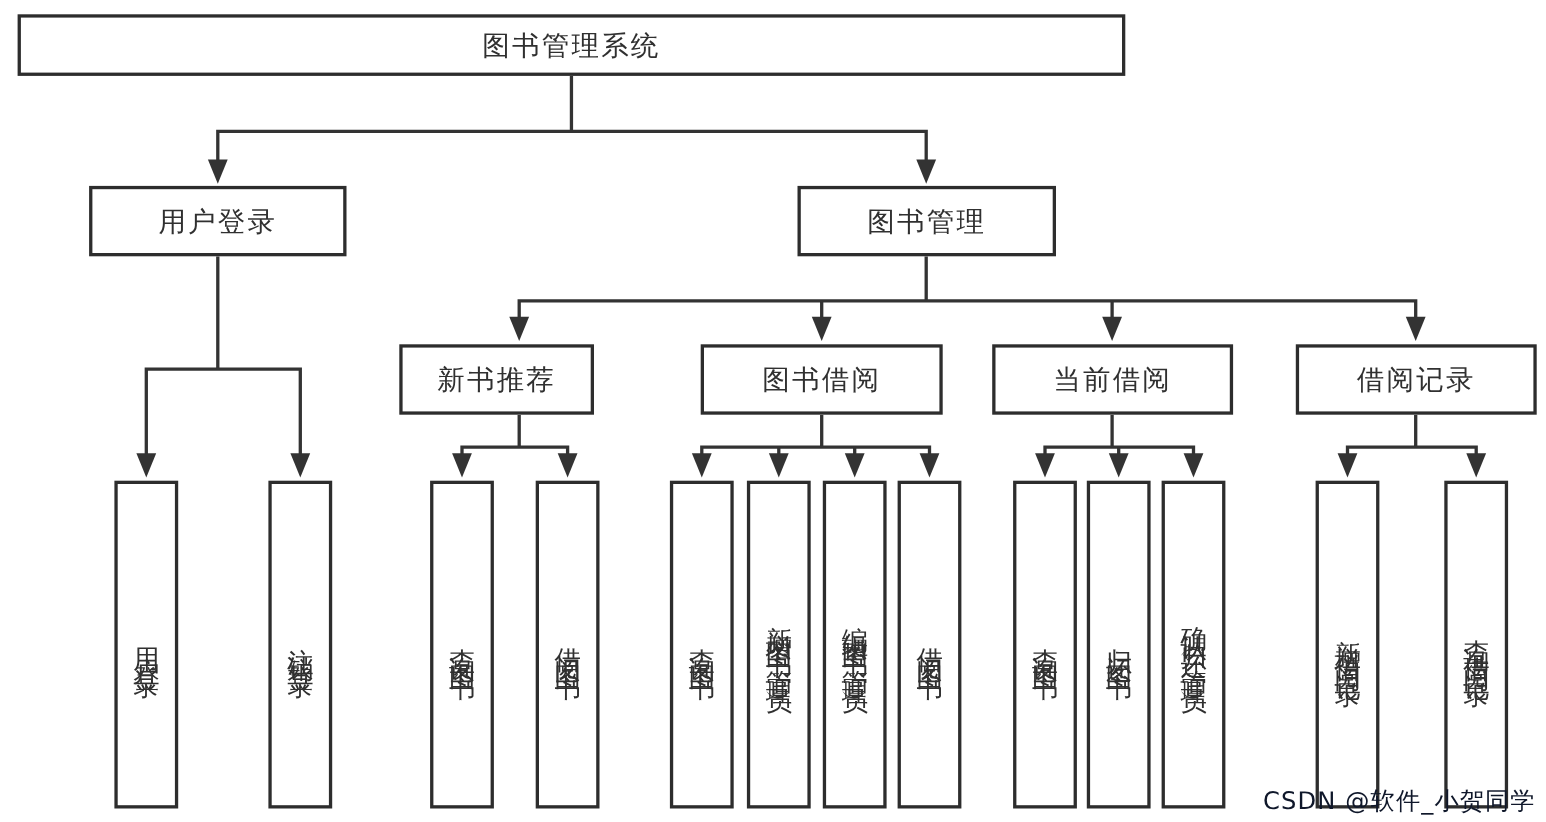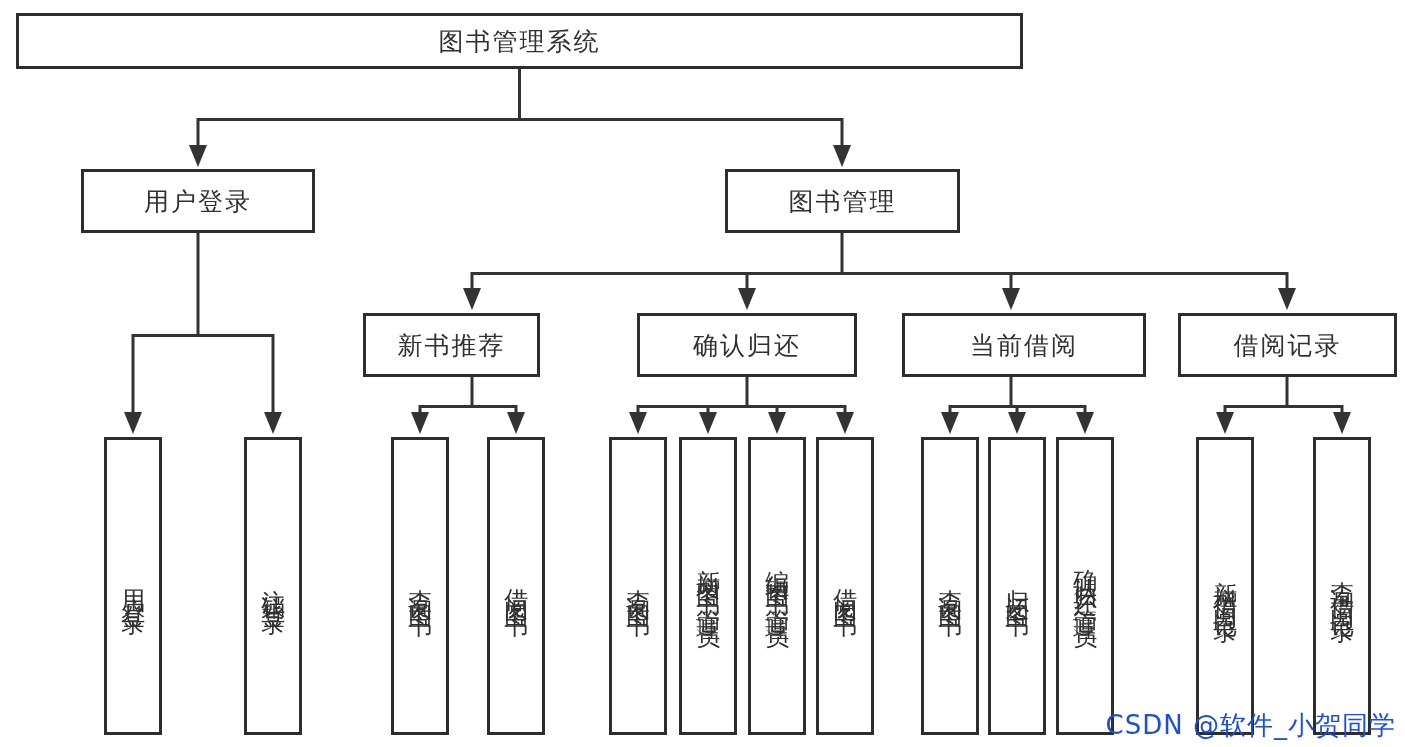--- a/index.html
+++ b/index.html
@@ -48,22 +48,22 @@
     text-orientation: mixed;
     font-size: 24px;
     letter-spacing: 8px;
     line-height: 1.1;
     white-space: nowrap;
   }
   .watermark {
     position: absolute;
     right: 9px;
     bottom: 4px;
-    font-size: 26px;
-    color: #1d4ed8;
+    font-size: 22px;
+    color: #0f172a;
     letter-spacing: 1px;
     z-index: 20;
   }
 </style>
 </head>
 <body>
 
 <div class="stage">
 
   <svg class="connectors" width="1405" height="747" viewBox="0 0 1405 747" xmlns="http://www.w3.org/2000/svg">
@@ -119,23 +119,23 @@
     <span>用户登录</span>
   </div>
   <div class="node hnode" style="left:725px; top:169px; width:235px;text-align:center;">
     <span>图书管理</span>
   </div>
 
   <div class="node hnode" style="left:363px; top:313px; width:177px;">
     <span>新书推荐</span>
   </div>
   <div class="node hnode" style="left:637px; top:313px; width:220px;">
-    <span>确认归还</span>
+    <span>图书借阅</span>
   </div>
-  <div class="node hnode" style="left:902px; top:313px; width:244px;">
+  <div class="node hnode" style="left:902px; top:313px; width:219px;">
     <span>当前借阅</span>
   </div>
   <div class="node hnode" style="left:1178px; top:313px; width:219px;">
     <span>借阅记录</span>
   </div>
 
   <div class="leaf" style="left:104px;">
     <span class="vtext">用户登录</span>
   </div>
   <div class="leaf" style="left:244px;">

